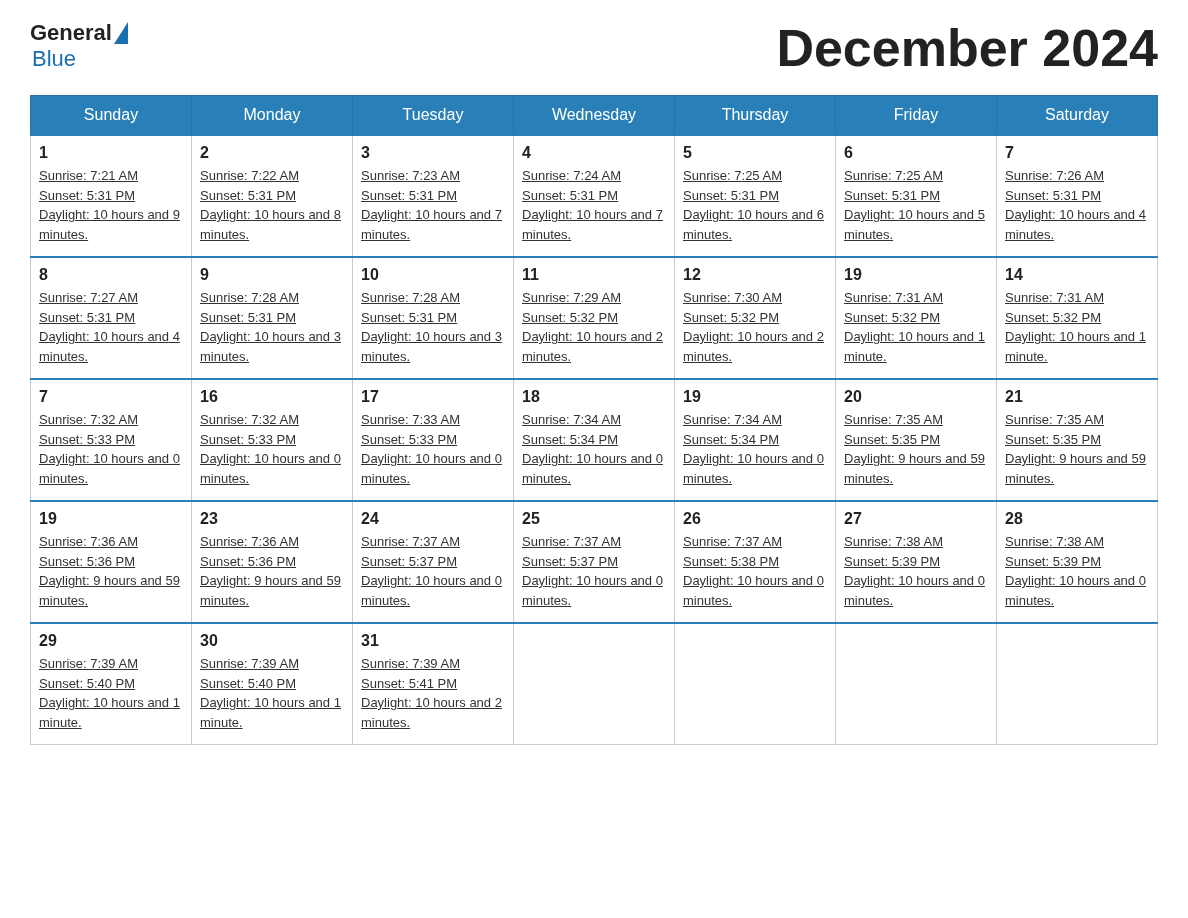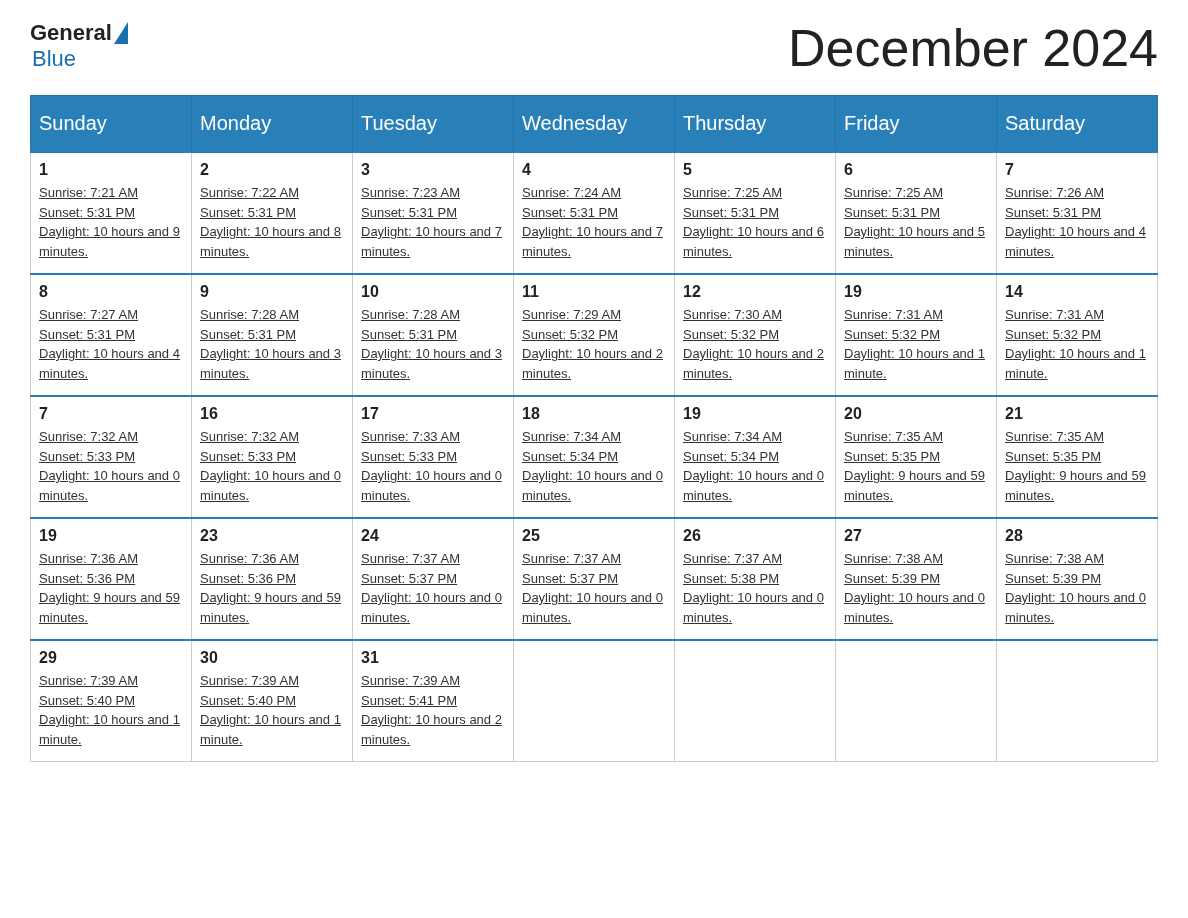--- a/index.html
+++ b/index.html
@@ -45,42 +45,42 @@
     }
     .logo-bottom-row {
       display: flex;
       margin-left: 2px;
     }
     .title-section {
       text-align: right;
     }
     .month-year {
       font-size: 52px;
-      font-weight: normal;
+      font-weight: bold;
       color: #222;
       line-height: 1.1;
       margin-left: 26px;
     }
     .location {
       font-size: 20px;
       color: #444;
       margin-top: 4px;
     }
     .calendar-table {
       width: 100%;
       border-collapse: collapse;
       border: 1px solid #aaa;
     }
     .calendar-table th {
       background-color: #2980b9;
       color: #fff;
-      padding: 16px 8px;
-      font-size: 20px;
+      padding: 10px 8px;
+      font-size: 16px;
       font-weight: normal;
-      text-align: left;
+      text-align: center;
       border: 1px solid #2471a3;
     }
     .calendar-table td {
       vertical-align: top;
       padding: 8px 8px 12px 8px;
       border: 1px solid #ccc;
       width: calc(100% / 7);
       font-size: 13px;
       color: #333;
       background: #fff;

